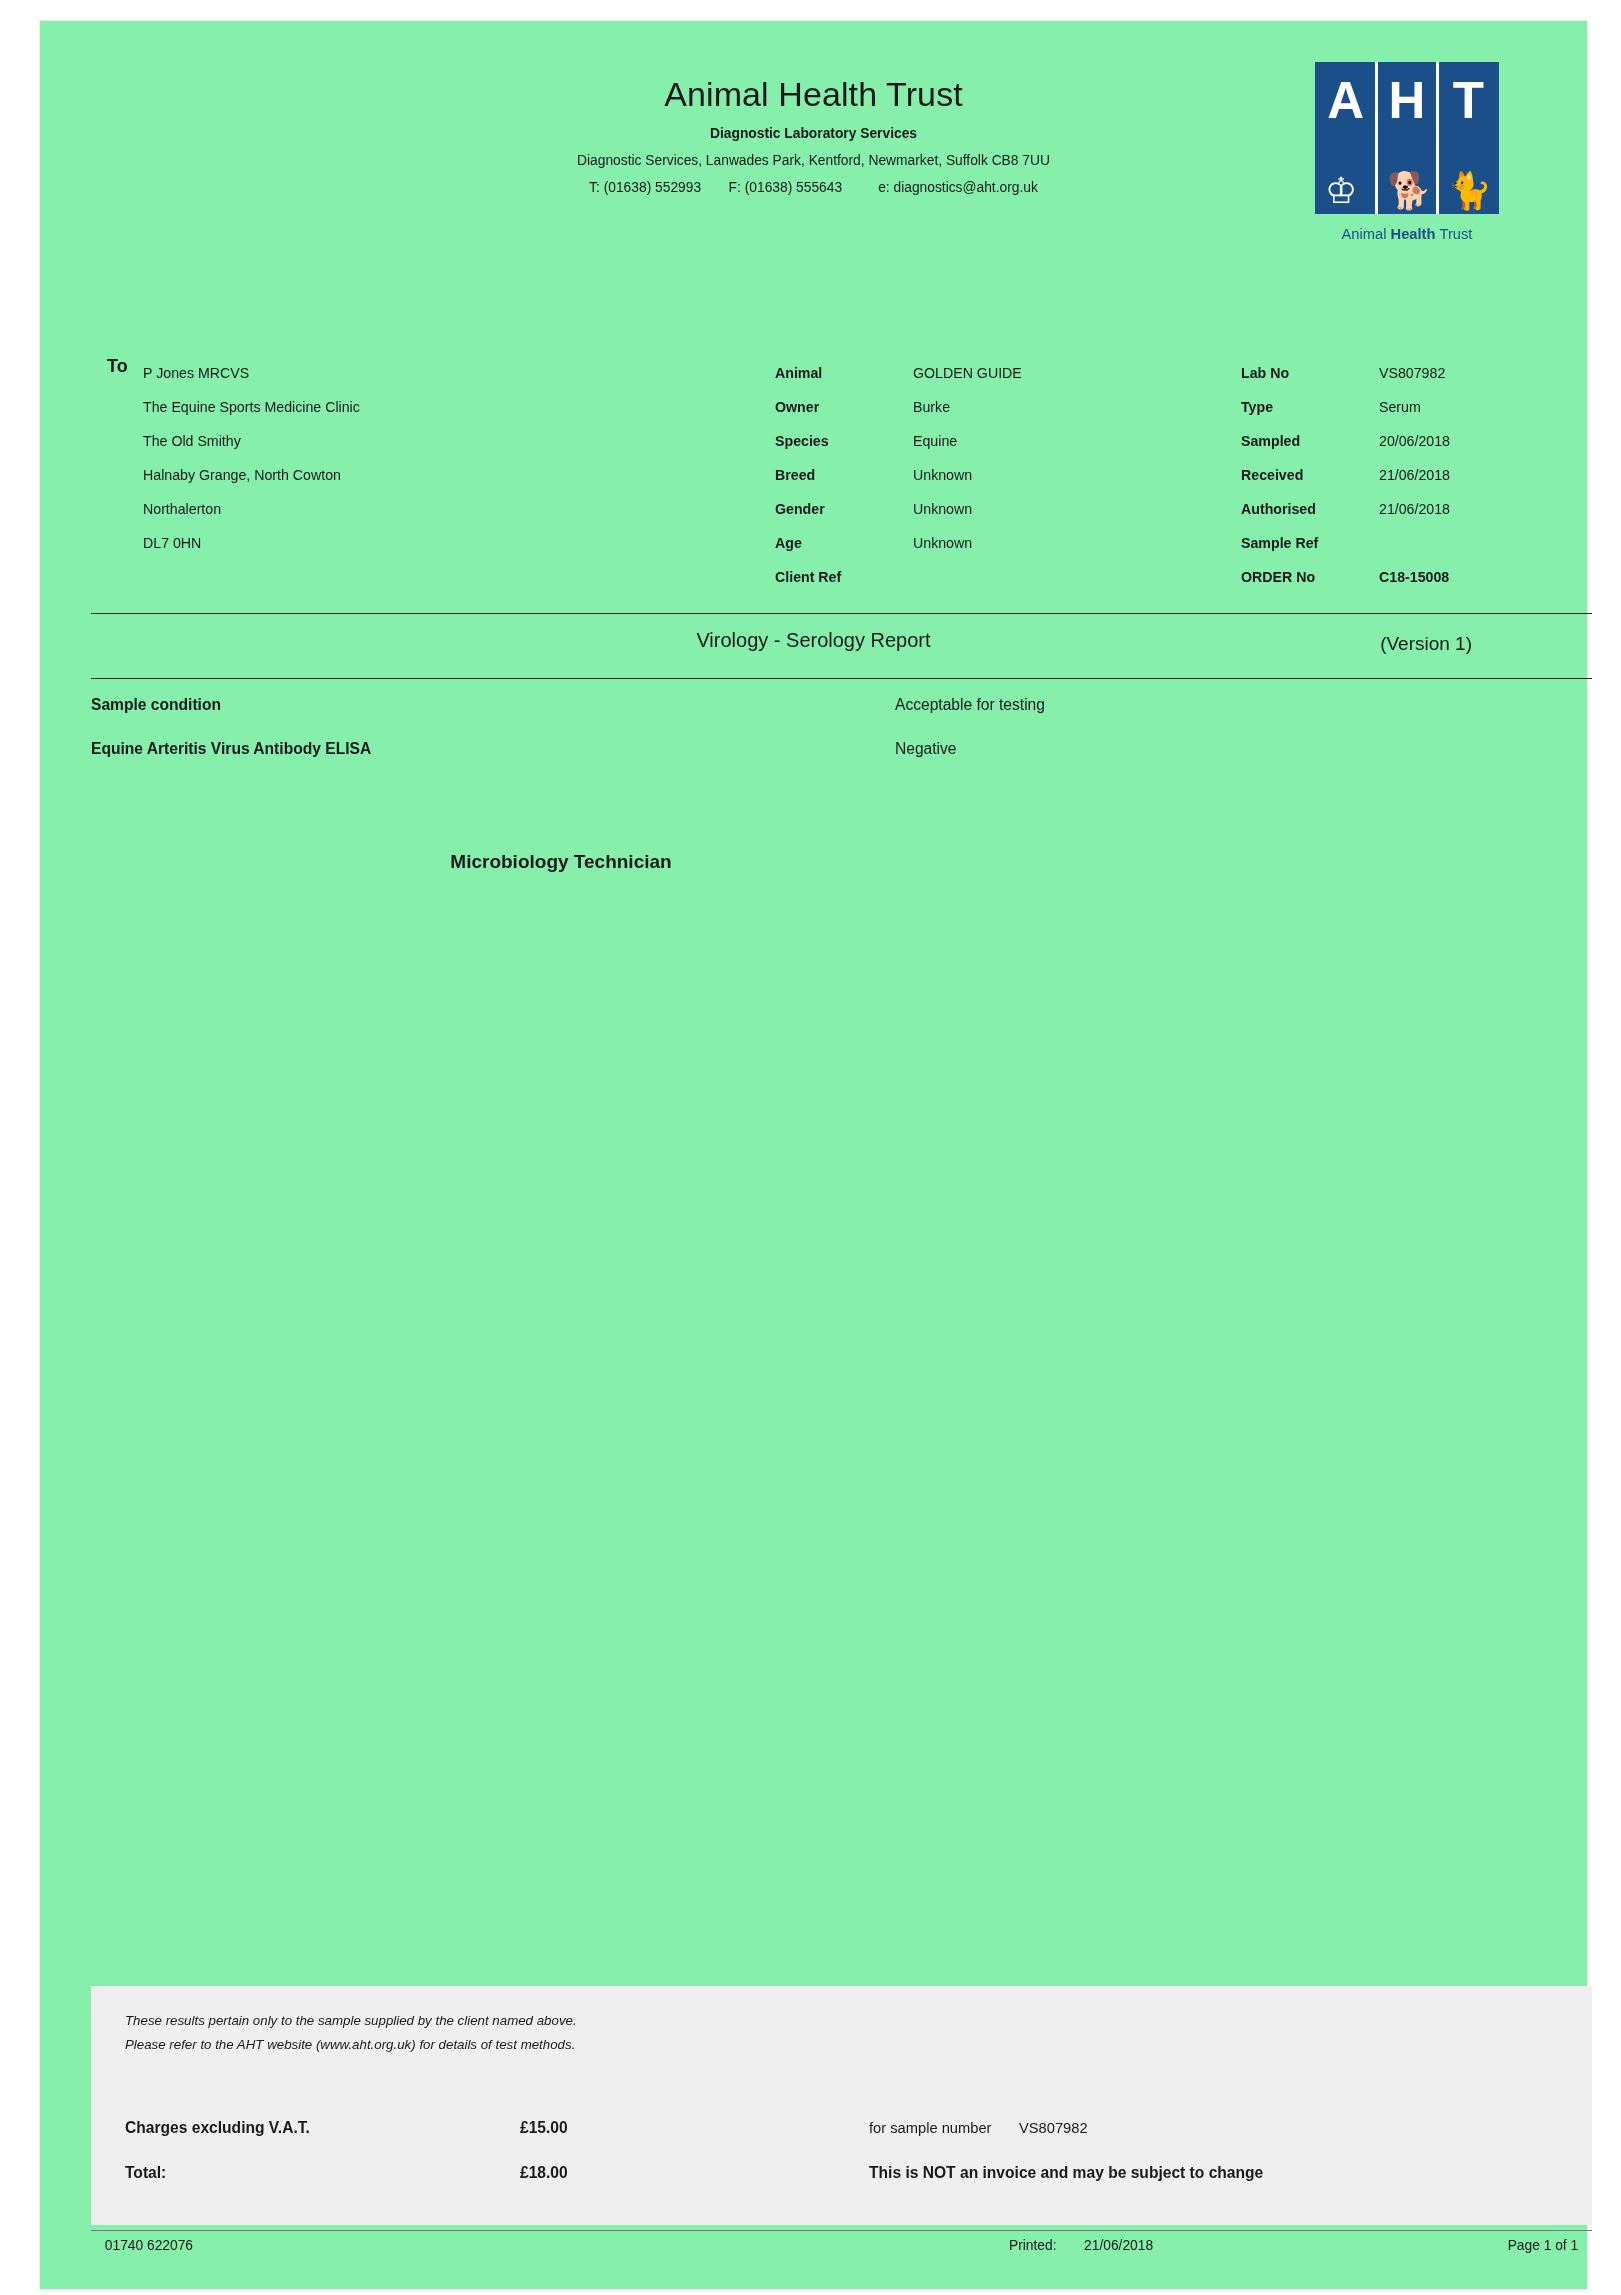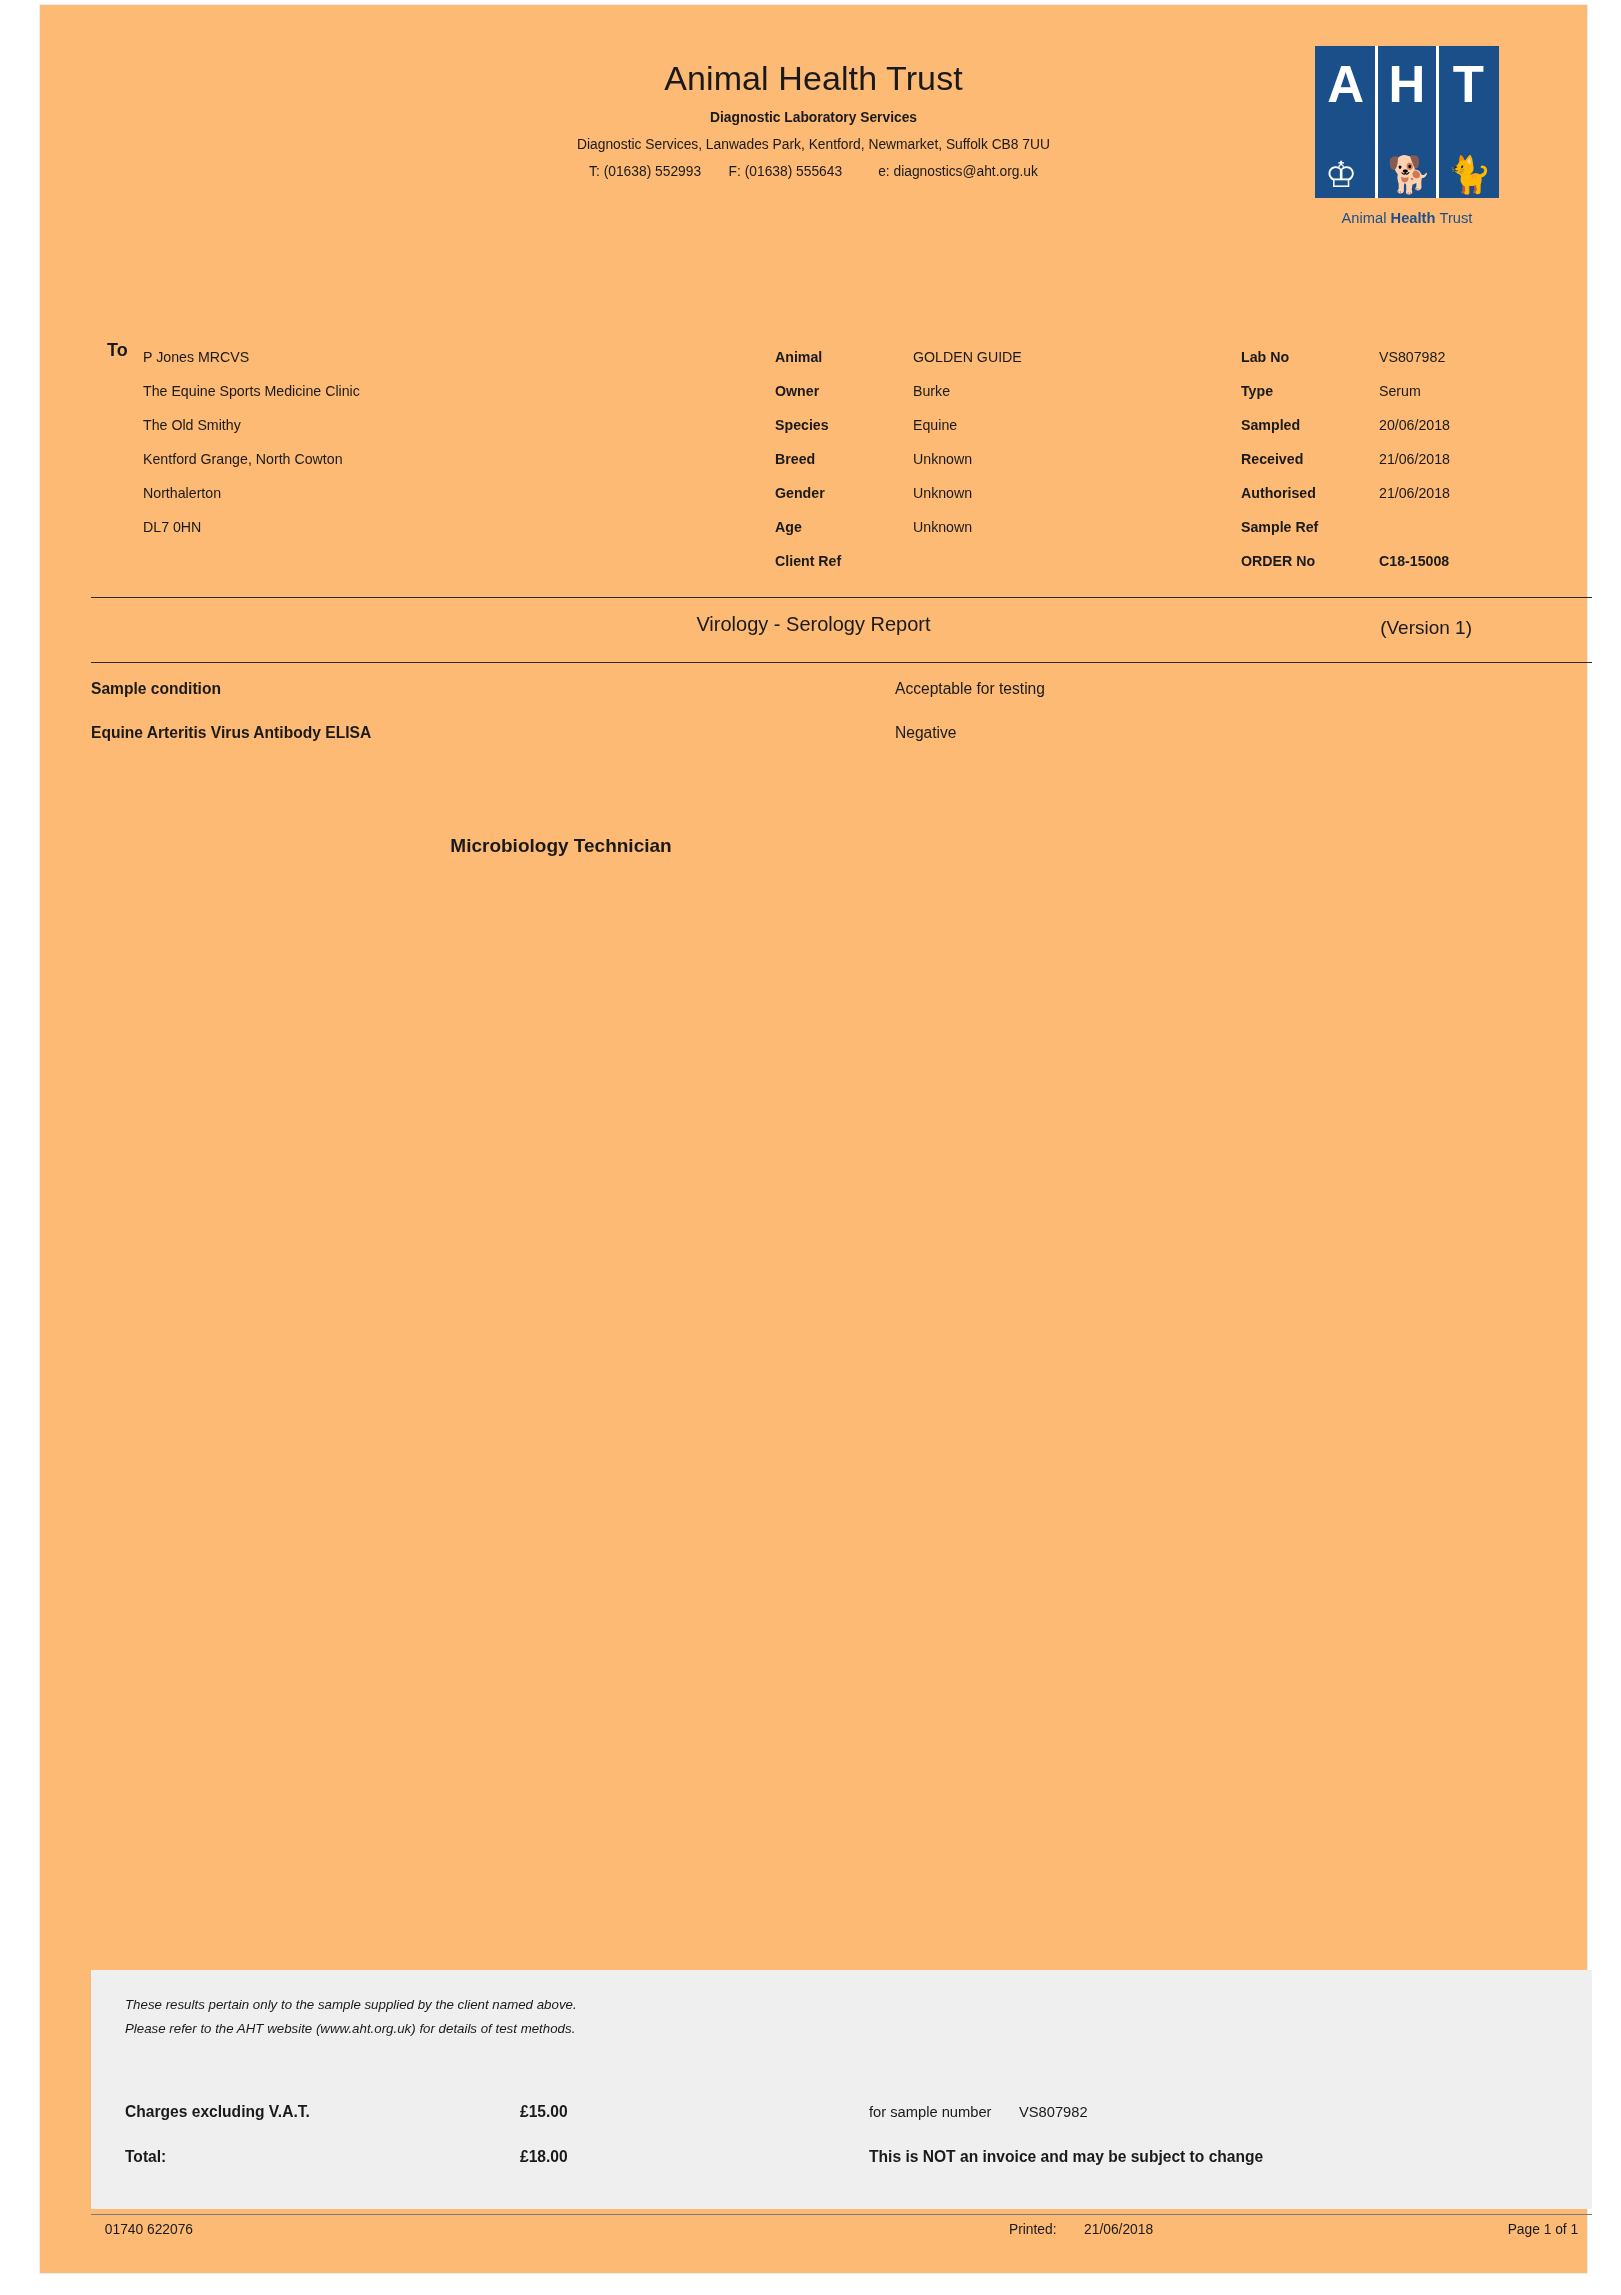--- a/index.html
+++ b/index.html
@@ -14,24 +14,24 @@
     position: relative;
     width: 1621px;
     height: 2295px;
     background: #ffffff;
     margin: 0 auto;
     overflow: hidden;
   }
   .sheet {
     position: absolute;
     left: 40px;
-    top: 5px;
+    top: 21px;
     width: 1547px;
     height: 2268px;
-    background: #fdba74;
+    background: #86efac;
     box-shadow: 0 0 0 0.5px #d9d9d9;
   }
 
   
   .hdr {
     position: absolute;
     left: 0;
     top: 55px;
     width: 100%;
     text-align: center;
@@ -334,21 +334,21 @@
       </div>
       <div class="logo-caption"><span>Animal </span><b>Health </b><span>Trust</span></div>
     </div>
 
     <div class="details">
       <div class="col-to-label">To</div>
       <div class="col-addr">
         <div>P Jones MRCVS</div>
         <div>The Equine Sports Medicine Clinic</div>
         <div>The Old Smithy</div>
-        <div>Kentford Grange, North Cowton</div>
+        <div>Halnaby Grange, North Cowton</div>
         <div>Northalerton</div>
         <div>DL7 0HN</div>
       </div>
 
       <div class="col-mid">
         <div class="kv"><span class="k">Animal</span><span class="v">GOLDEN GUIDE</span></div>
         <div class="kv"><span class="k">Owner</span><span class="v">Burke</span></div>
         <div class="kv"><span class="k">Species</span><span class="v">Equine</span></div>
         <div class="kv"><span class="k">Breed</span><span class="v">Unknown</span></div>
         <div class="kv"><span class="k">Gender</span><span class="v">Unknown</span></div>

